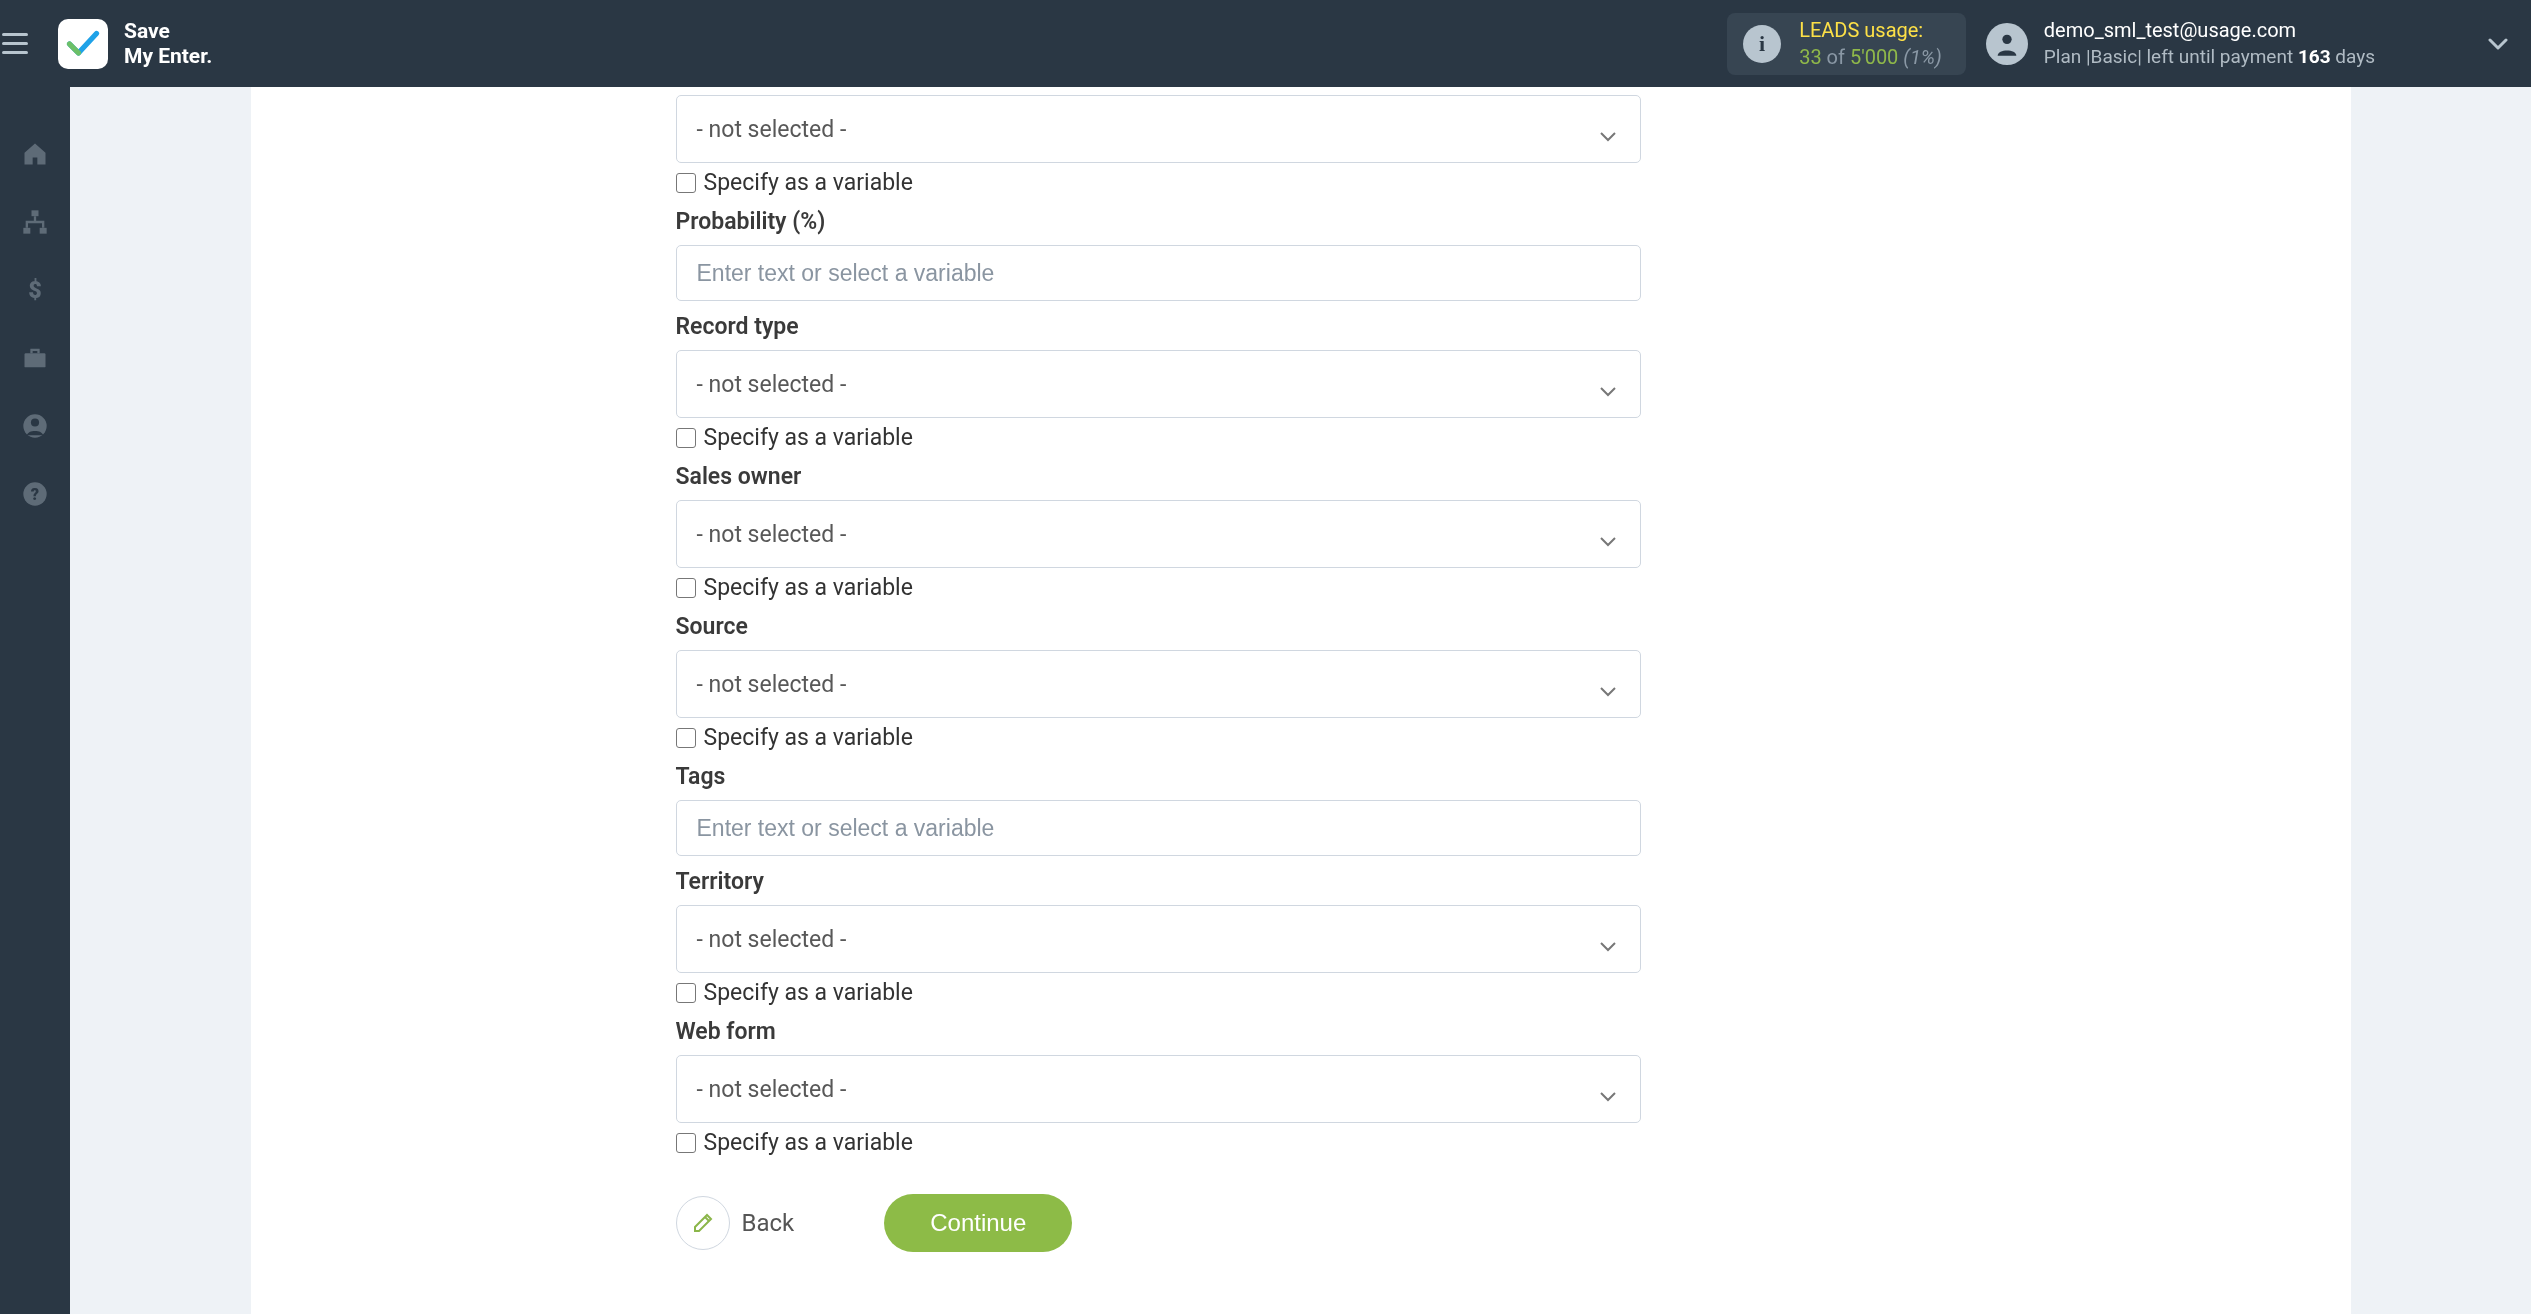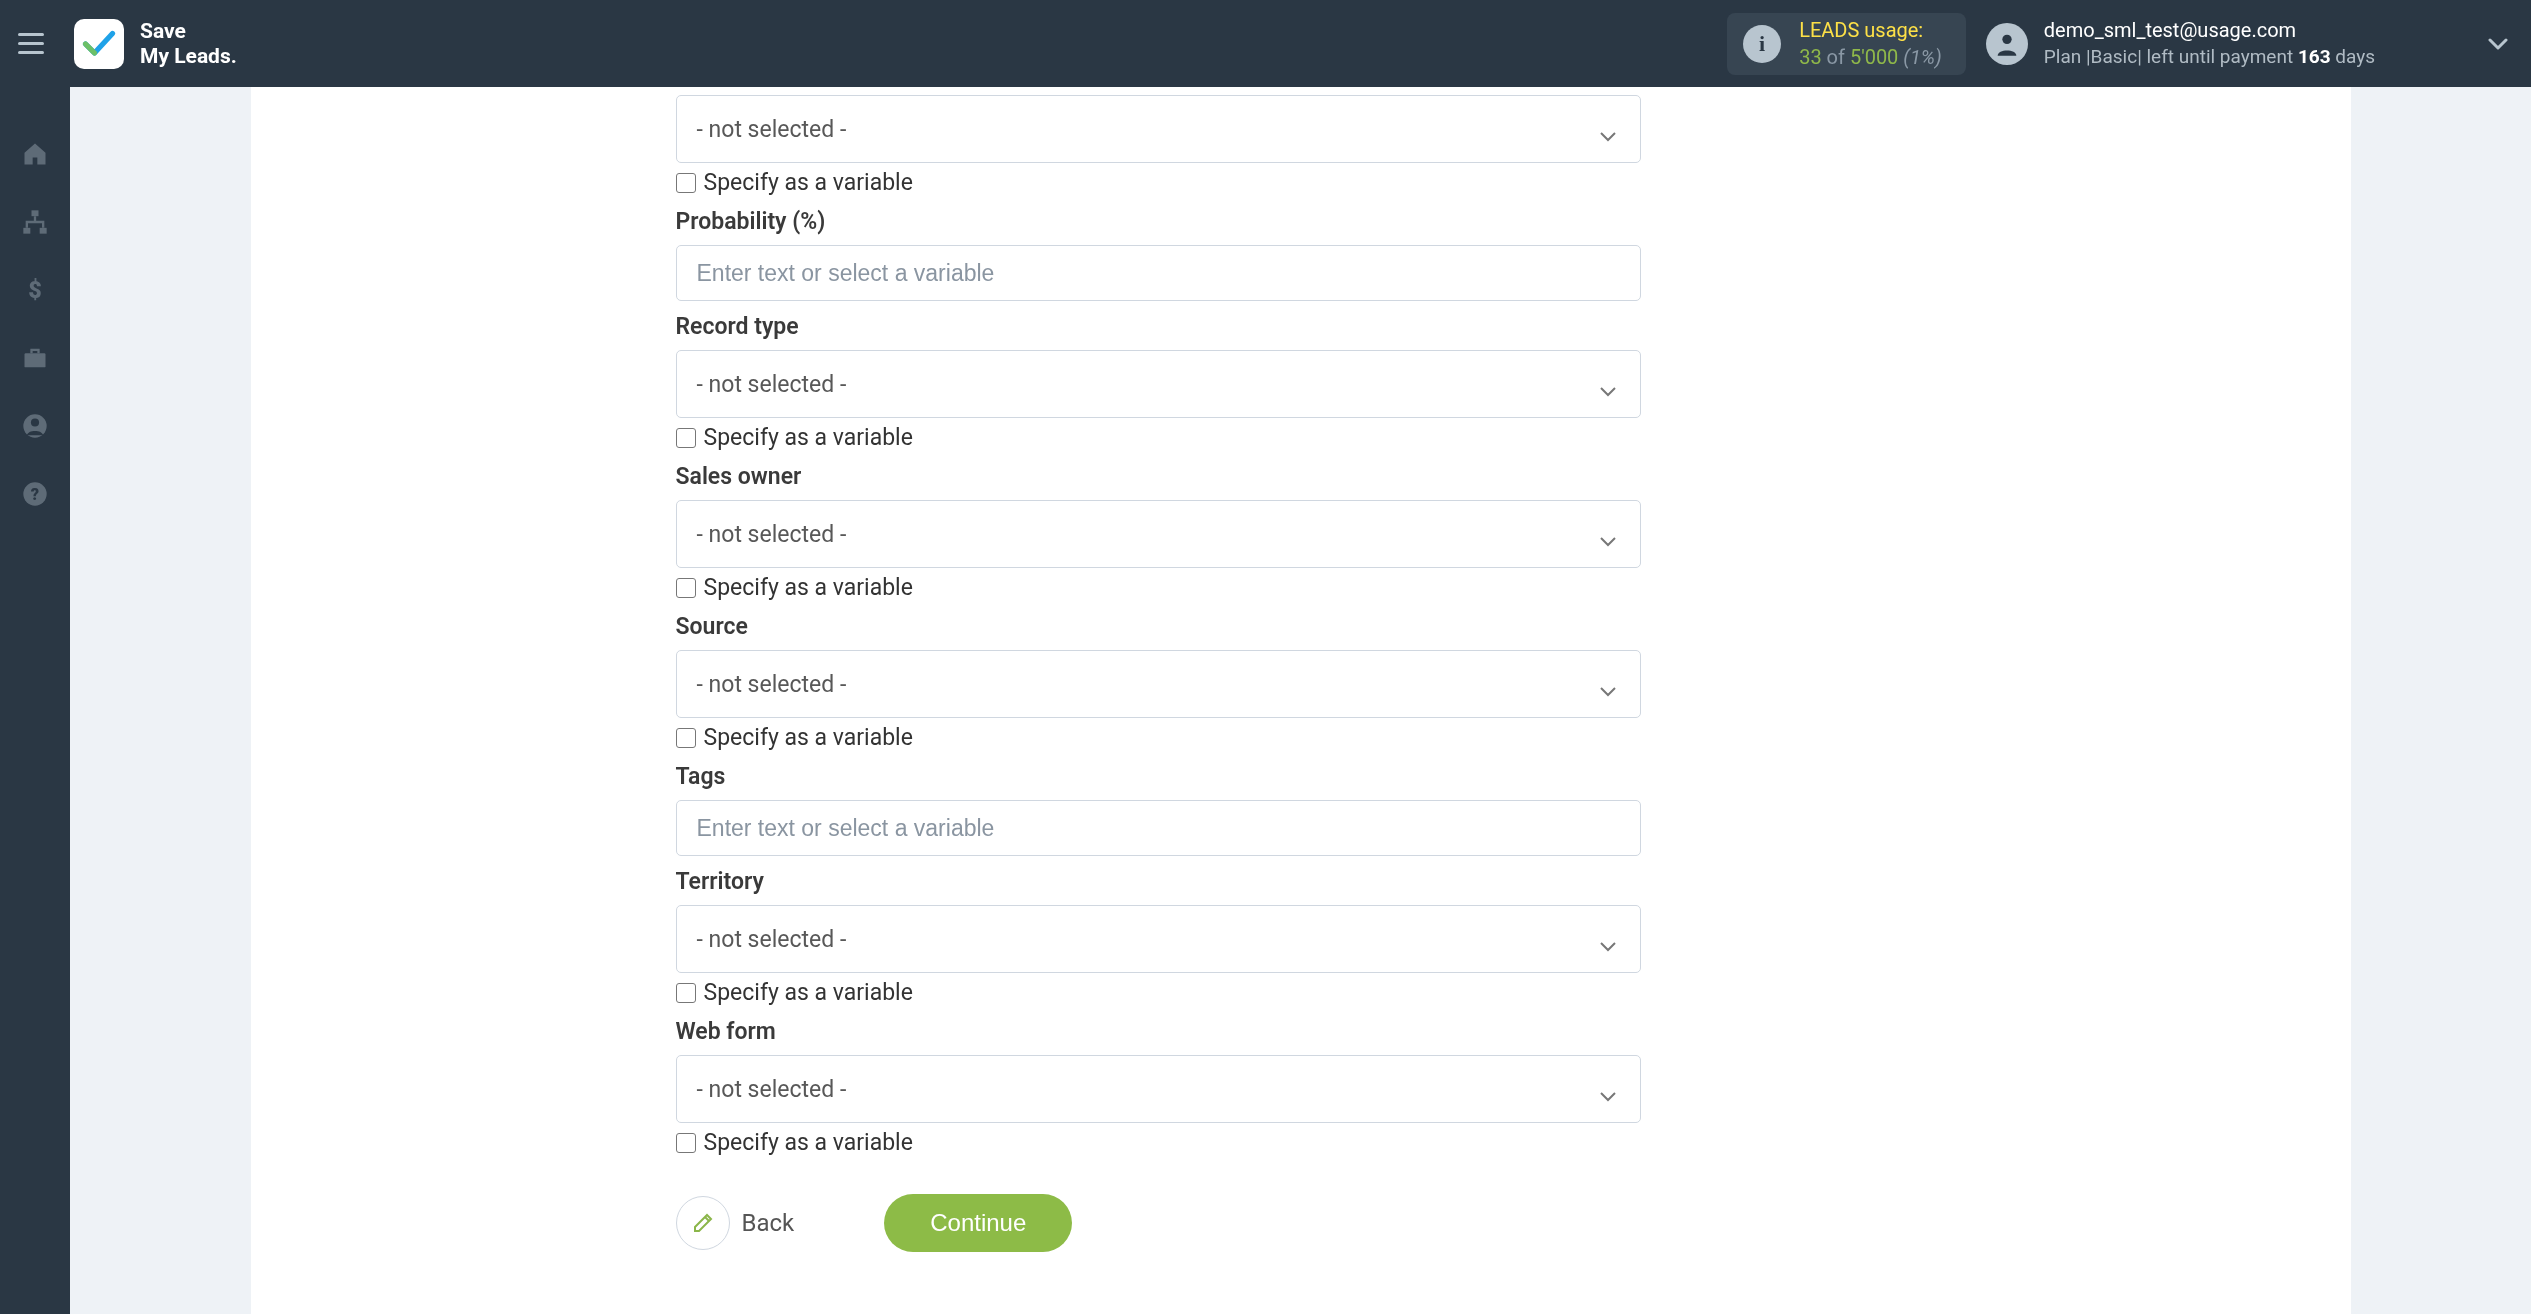--- a/index.html
+++ b/index.html
@@ -12,21 +12,21 @@
   overflow: hidden;
   transform-origin: top left;
 }
 
 
 .topbar {
   height: 87px;
   background: #2a3744;
   display: flex;
   align-items: center;
-  padding: 0 20px 0 18px;
+  padding: 0 20px 0 2px;
 }
 .hamburger {
   width: 38px; height: 38px;
   display: flex; flex-direction: column; justify-content: center; gap: 6px;
   cursor: pointer;
 }
 .hamburger span {
   height: 3px; width: 26px; background: #b8c5cf; border-radius: 2px;
 }
 .logo-box {
@@ -214,21 +214,21 @@
       <span></span>
   </div>
   <div class="logo-box">
     <svg viewBox="0 0 48 48">
         <path d="M6 24 L18 36 L42 10" fill="none" stroke="#1fa2e8" stroke-width="7" stroke-linecap="round" stroke-linejoin="round"></path>
         <path d="M6 24 L18 36" fill="none" stroke="#6dc067" stroke-width="7" stroke-linecap="round" stroke-linejoin="round"></path>
       </svg>
   </div>
   <div class="logo-text">
     <div>Save</div>
-    <div>My Leads.</div>
+    <div>My Enter.</div>
   </div>
   <div class="top-spacer"></div>
   <div class="usage-box">
     <div class="usage-icon">i</div>
     <div class="usage-text">
       <div class="usage-label">LEADS usage:</div>
       <div>
         <span class="usage-val-used">33</span><span class="usage-val-of"> of </span><span class="usage-val-total">5'000</span><span class="usage-val-pct"> (1%)</span>
       </div>
     </div>

